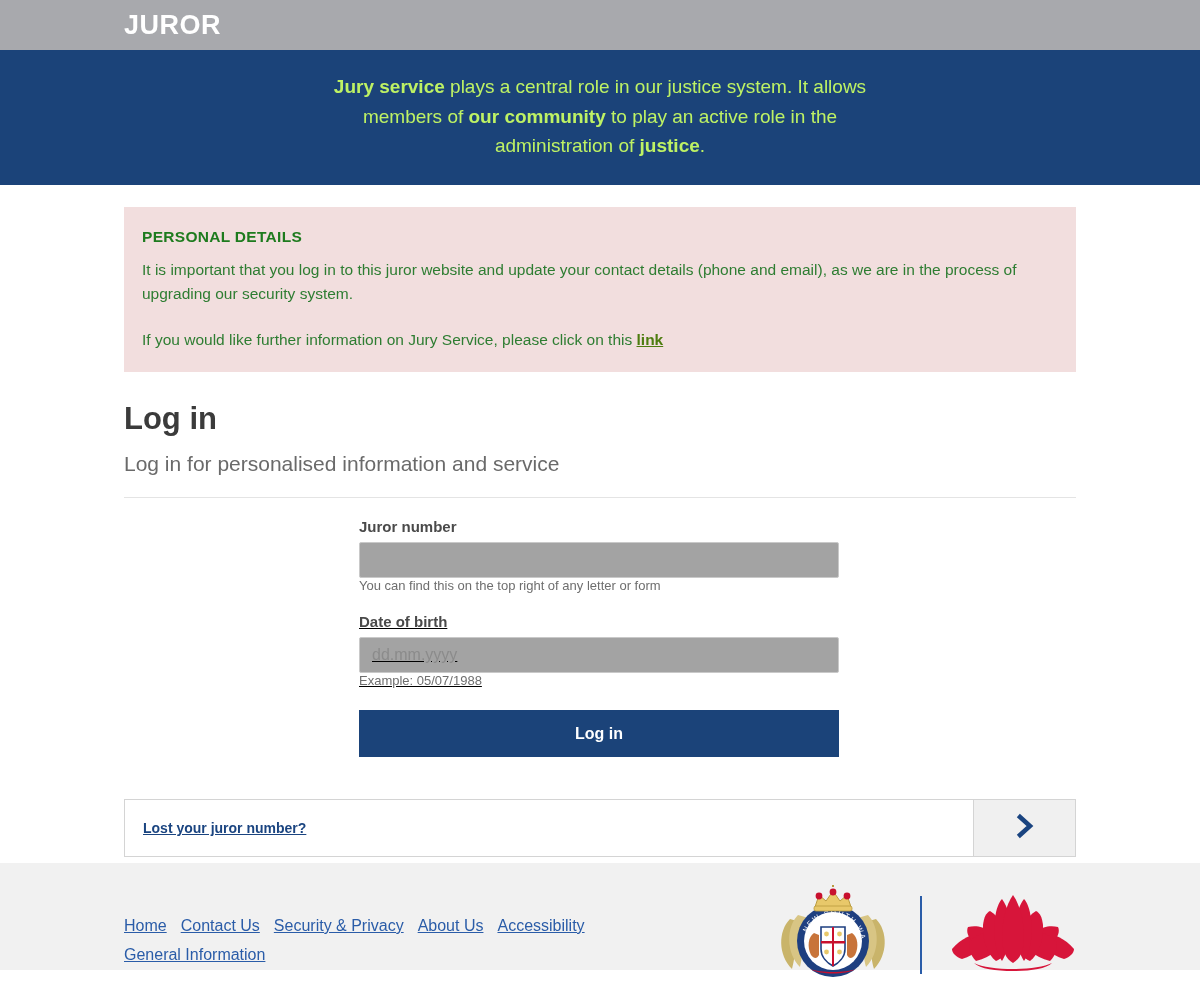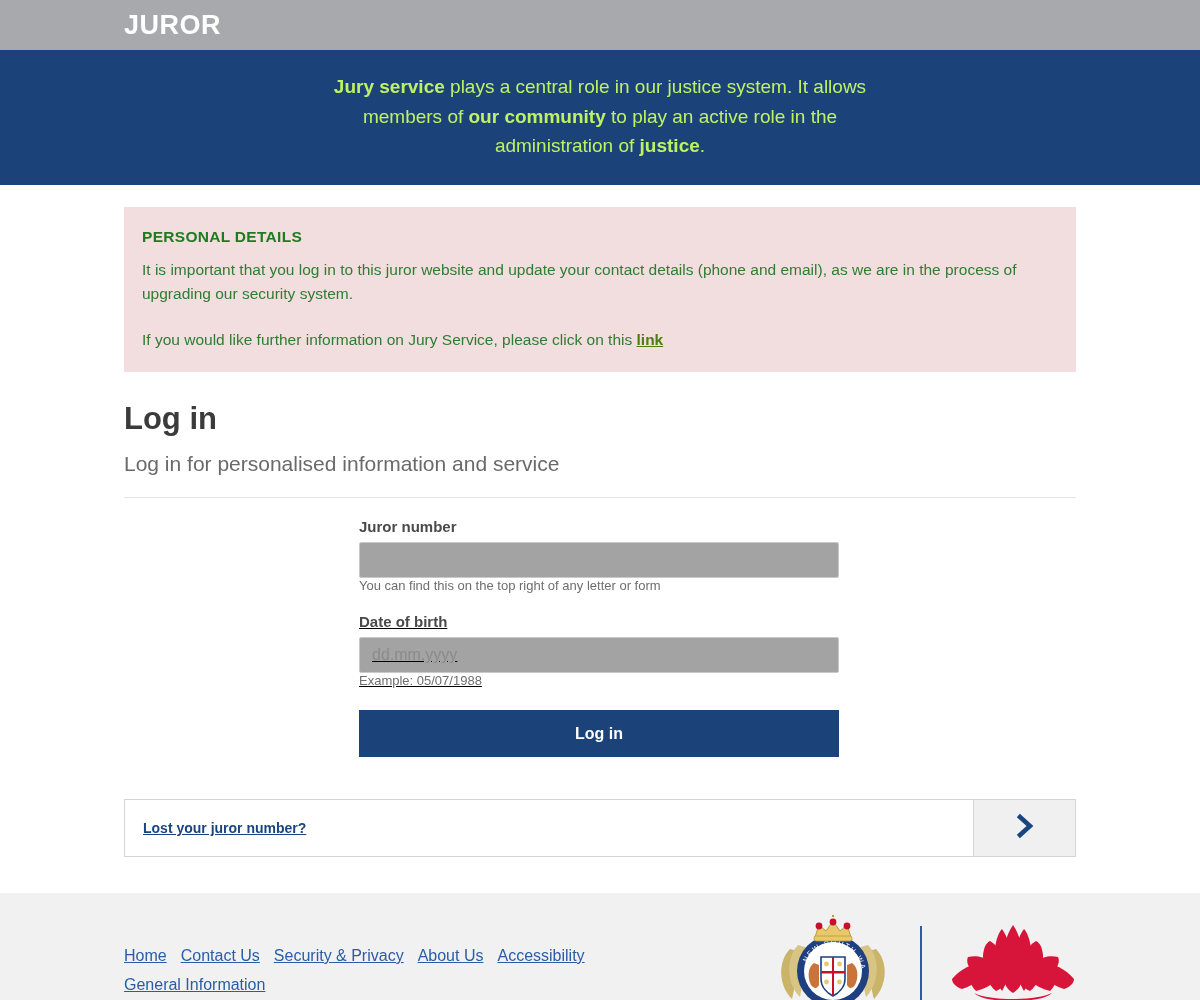--- a/index.html
+++ b/index.html
@@ -166,21 +166,21 @@
     border-left: 1px solid #d4d4d4;
     display: flex;
     align-items: center;
     justify-content: center;
     cursor: pointer;
   }
 
   
   .site-footer {
     position: absolute;
-    top: 893px;
+    top: 863px;
     left: 0;
     width: 1200px;
     height: 107px;
     background: #f1f1f1;
   }
   .footer-inner {
     width: 952px;
     margin: 0 auto;
     display: flex;
     justify-content: space-between;

